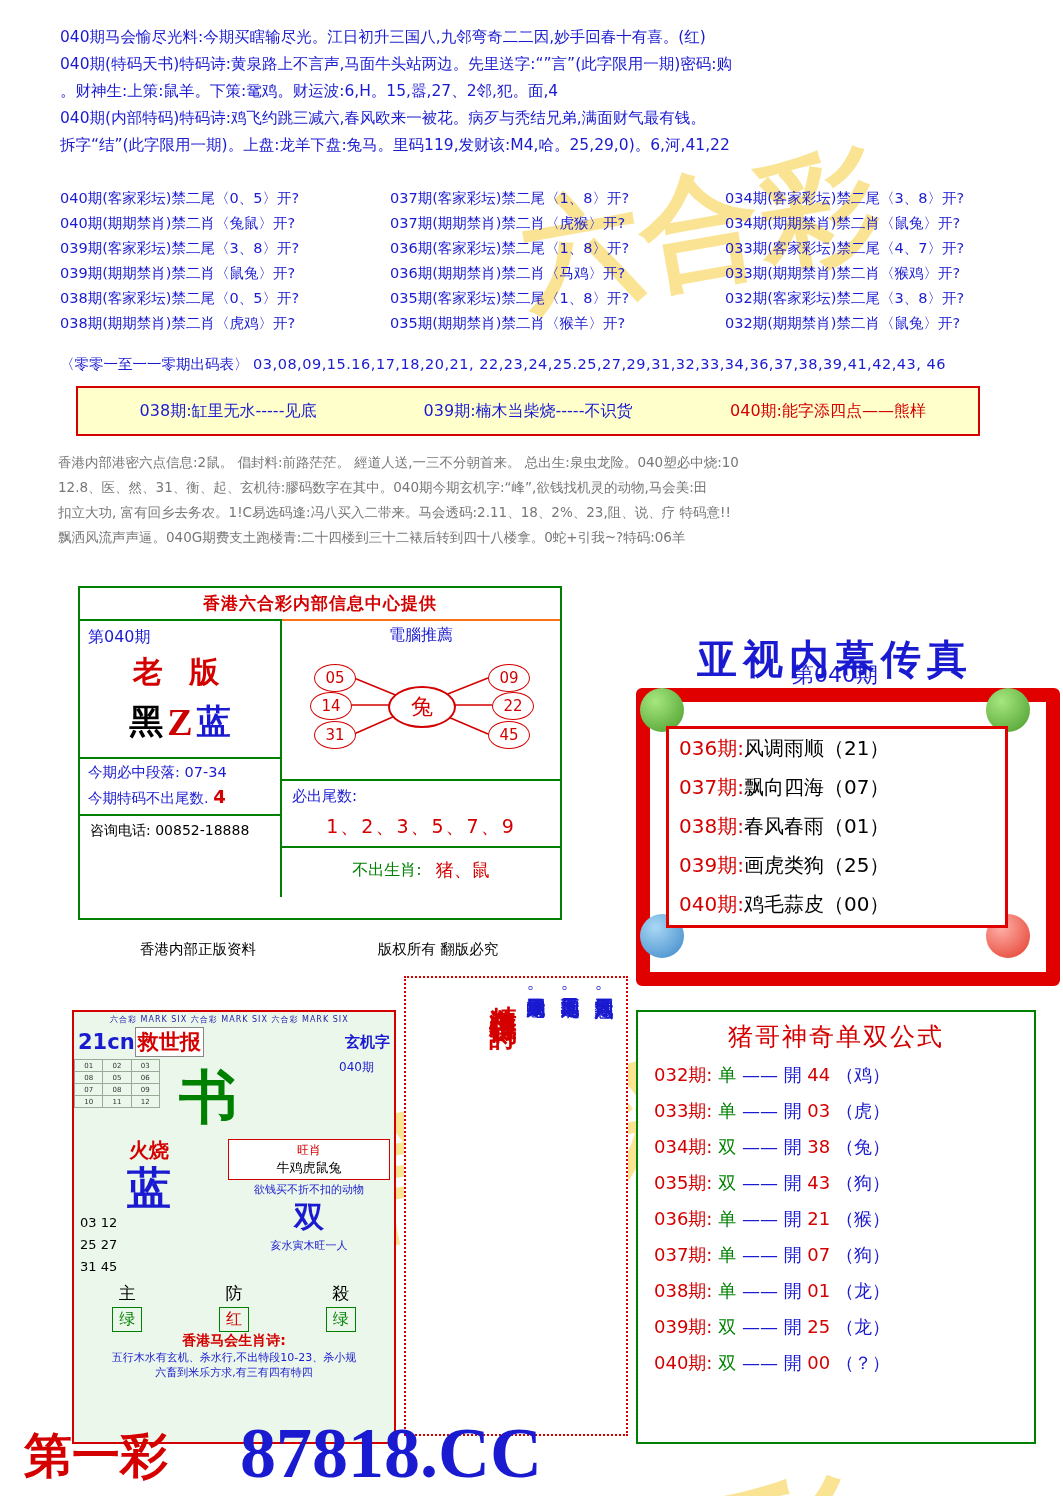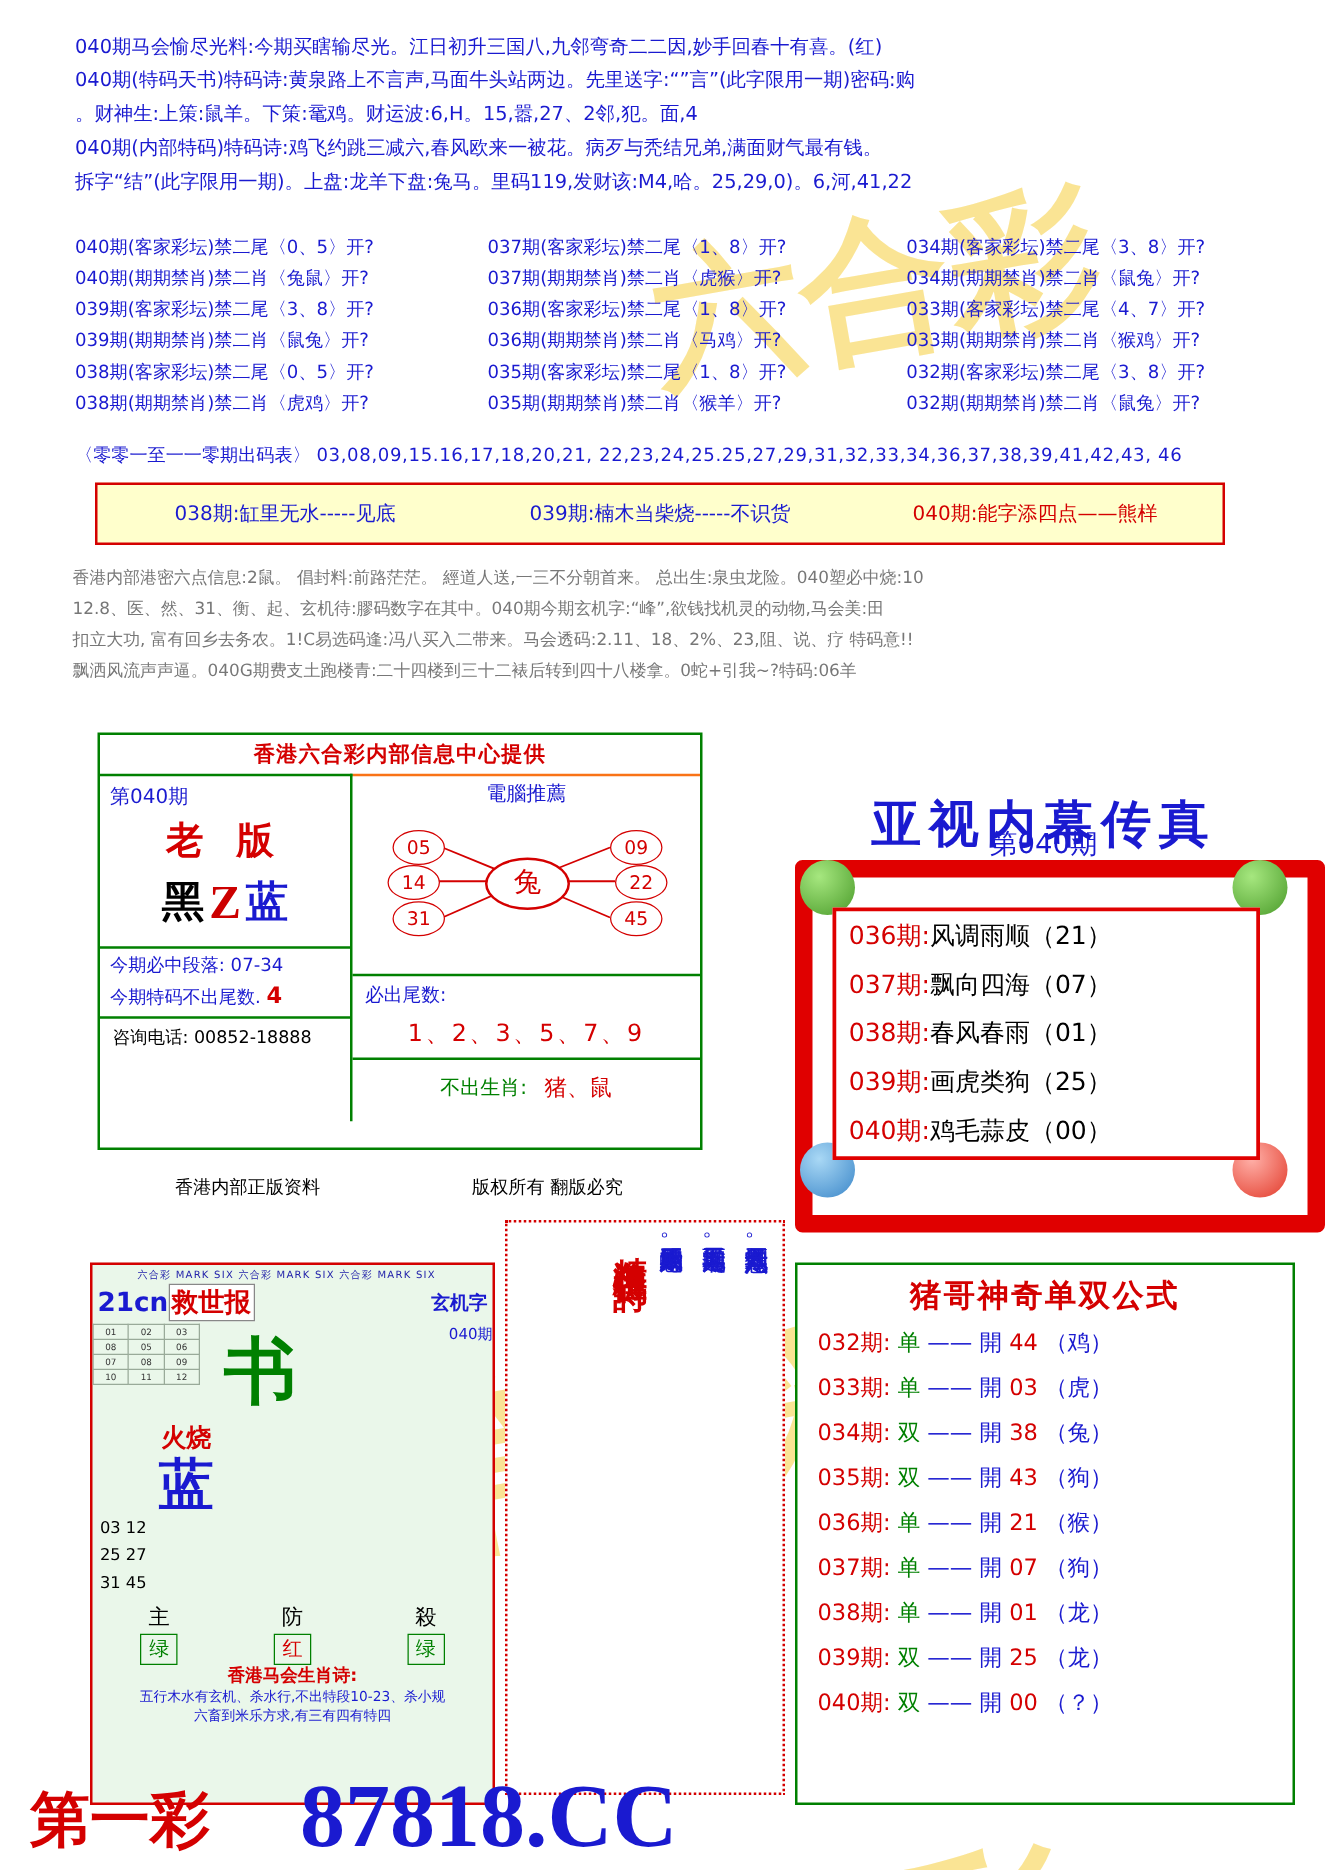--- a/index.html
+++ b/index.html
@@ -92,21 +92,21 @@
   .mk-top{font-size:8px;color:#2222aa;letter-spacing:1px;padding:2px 4px;white-space:nowrap;margin-left:32px;}
   .c2head{display:flex;align-items:center;padding:0 4px;}
   .c2-21cn{font-size:21px;font-weight:bold;color:#1a1ad0;}
   .c2-jiu{font-size:21px;font-weight:bold;color:#d40000;background:#fff;border:1px solid #888;padding:0 2px;}
   .c2-xuan{margin-left:auto;font-size:15px;color:#1a1ad0;font-weight:bold;}
   .c2mid{display:flex;margin-top:2px;}
   .c2-ltab{width:88px;font-size:8px;color:#333;}
   .c2-ltab table{border-collapse:collapse;width:86px;}
   .c2-ltab td{border:1px solid #9a9;font-size:7px;text-align:center;height:9px;}
   .shu{font-size:58px;font-weight:bold;color:#008000;text-align:center;width:92px;font-family:"Liberation Serif",serif;}
-  .c2-rt{flex:1;font-size:12px;color:#1a1ad0;text-align:right;padding-right:0;}
+  .c2-rt{flex:1;font-size:12px;color:#1a1ad0;text-align:right;padding-right:20px;}
   .huoshao{text-align:center;font-size:20px;color:#d40000;font-weight:bold;}
   .lan{text-align:center;font-size:44px;font-weight:bold;color:#1a1ad0;line-height:48px;}
   .c2nums{font-size:13px;color:#000;line-height:22px;padding-left:6px;}
   .c2-3{display:flex;justify-content:space-around;font-size:17px;margin-top:4px;}
   .c2-3 .k{color:#000;}
   .c2-4{display:flex;justify-content:space-around;margin-top:2px;}
   .c2-4 span{border:1px solid #008000;padding:1px 6px;font-size:16px;}
   .c2foot2{font-size:11px;color:#1a1ad0;text-align:center;}
   .c2foot3{font-size:14px;color:#d40000;text-align:center;font-weight:bold;}
   .c2box{border:1px solid #d40000;margin:2px 4px;padding:2px;background:#fff;}
@@ -114,21 +114,21 @@
   .c2box .bv{font-size:13px;color:#000;text-align:center;}
   .shuang{font-size:30px;color:#1a1ad0;font-weight:bold;text-align:center;}
 
   
   .poem{position:absolute;left:404px;top:976px;width:224px;height:460px;border:2px dotted #d40000;background:#fff;display:flex;flex-direction:row-reverse;justify-content:flex-start;padding:6px;box-sizing:border-box;}
   .vcol{writing-mode:vertical-rl;text-orientation:upright;font-size:19px;line-height:30px;color:#1a1ad0;margin-left:4px;height:100%;}
   .vcol.title{font-size:27px;font-weight:bold;color:#d40000;letter-spacing:4px;margin-left:10px;}
 
   
   .zg{position:absolute;left:636px;top:1010px;width:396px;height:430px;border:2px solid #008000;background:#fff;}
-  .zg-title{text-align:center;font-size:25px;font-weight:bold;color:#d40000;padding:8px 0 4px;letter-spacing:2px;}
+  .zg-title{text-align:center;font-size:25px;font-weight:normal;color:#d40000;padding:8px 0 4px;letter-spacing:2px;}
   .zg-row{font-size:18px;line-height:36px;padding-left:16px;white-space:nowrap;}
   .zg-row .q{color:#d40000;}
   .zg-row .t{color:#008000;}
   .zg-row .dash{color:#1a1ad0;}
   .zg-row .kai{color:#1a1ad0;}
   .zg-row .num{color:#d40000;}
   .zg-row .zo{color:#1a1ad0;}
 
   
   .banner{position:absolute;left:0;bottom:0;width:1063px;height:86px;}
@@ -316,20 +316,29 @@
       <div class="c2-rt">040期</div>
     </div>
     <div style="display:flex;align-items:flex-start;">
       <div style="width:150px;">
         <div class="huoshao">火烧</div>
         <div class="lan">蓝</div>
         <div class="c2nums">03  12</div>
         <div class="c2nums">25  27</div>
         <div class="c2nums">31  45</div>
       </div>
+      <div style="flex:1;">
+        <div class="c2box">
+          <div class="bt">旺肖</div>
+          <div class="bv">牛鸡虎鼠兔</div>
+        </div>
+        <div class="c2foot2">欲钱买不折不扣的动物</div>
+        <div class="shuang">双</div>
+        <div class="c2foot2">亥水寅木旺一人</div>
+      </div>
     </div>
     <div class="c2-3">
       <span class="k">主</span>
       <span class="k">防</span>
       <span class="k">殺</span>
     </div>
     <div class="c2-4">
       <span style="color:#008000">绿</span>
       <span style="color:#d40000">红</span>
       <span style="color:#008000">绿</span>

